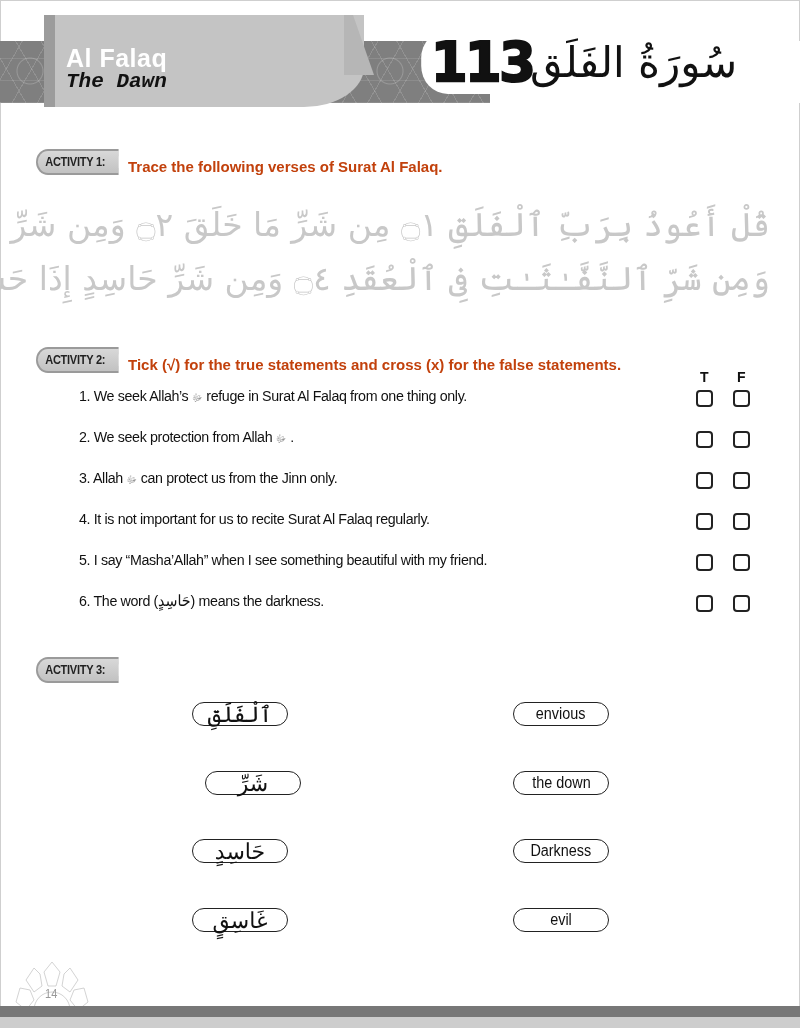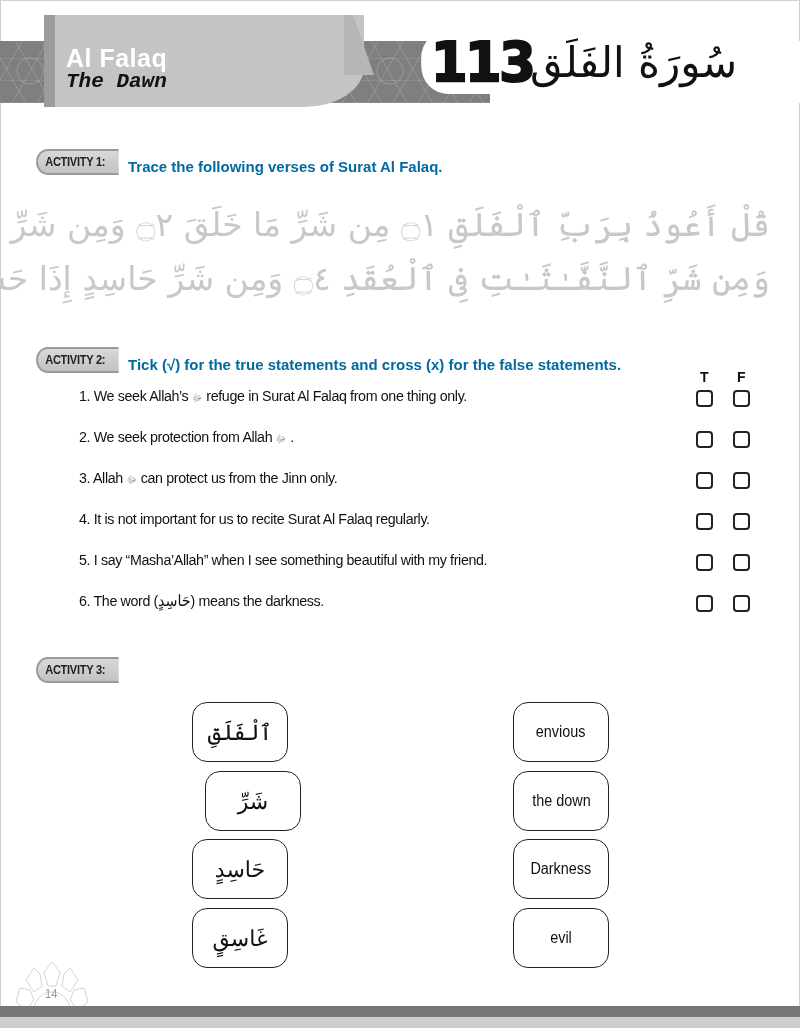--- a/index.html
+++ b/index.html
@@ -28,34 +28,34 @@
     letter-spacing: -3px; line-height: 1; padding: 4px 10px; background: #fff; border-radius: 28px;
     -webkit-text-stroke: 2px #111; text-shadow: 0 0 0 #fff; transform: scaleX(0.95); }
   .surah-arabic { position: absolute; left: 530px; top: 38px; width: 230px; text-align: left; font-family: "DejaVu Serif", serif; font-size: 42px; color: #111; direction: rtl; }
 
   
   .activity { position: absolute; left: 36px; height: 30px; display: flex; align-items: flex-end; }
   .activity-pill { width: 90px; height: 26px; border: 2px solid #9a9a9a; border-right: none; border-radius: 14px 0 0 14px;
     background: linear-gradient(#d8d8d8, #c2c2c2); display: flex; align-items: center; padding-left: 8px;
     font-family: "Liberation Sans", sans-serif; font-size: 12px; font-weight: bold; color: #222; letter-spacing: -0.3px;
     transform: scaleX(0.92); transform-origin: left center; }
-  .activity-text { margin-left: 2px; font-size: 15px; font-weight: bold; color: #0369a1; }
+  .activity-text { margin-left: 2px; font-size: 15px; font-weight: bold; color: #c2410c; }
 
   
   .trace-lines { position: absolute; left: 30px; top: 198px; width: 740px; direction: rtl; text-align: center; font-family: "DejaVu Serif", serif; font-size: 33px; color: #c8c8c8; line-height: 54px; }
   .trace-line { display: block; white-space: nowrap; }
 
   
   .tf-header { position: absolute; top: 369px; font-size: 14px; font-weight: bold; color: #111; }
   .stmt { position: absolute; left: 79px; font-family: "Liberation Sans", sans-serif; font-size: 15.5px; color: #111; letter-spacing: -0.4px; transform: scaleX(0.92); transform-origin: left center; white-space: nowrap; }
   .stmt .honor { font-size: 10px; color: #888; }
   .box { position: absolute; width: 17px; height: 17px; border: 2px solid #222; border-radius: 4px; background: #fff; }
 
   
-  .match-box { position: absolute; width: 96px; height: 60px; border: 1.5px solid #222; border-radius: 15px; background: #fff;
+  .match-box { position: absolute; width: 96px; height: 24px; border: 1.5px solid #222; border-radius: 15px; background: #fff;
     display: flex; align-items: center; justify-content: center; font-size: 16px; color: #111; }
   .match-box.ar { font-family: "DejaVu Serif", serif; font-size: 22px; direction: rtl; }
   .match-box.en span { display: inline-block; transform: scaleX(0.9); }
 
   
   .footer-flower { position: absolute; left: 12px; top: 960px; width: 80px; height: 60px; }
   .page-number { position: absolute; left: 44px; top: 986px; font-size: 13px; color: #999; transform: scaleX(0.85); }
   .footer-bar-dark { position: absolute; left: 0; top: 1006px; width: 800px; height: 11px; background: #777; }
   .footer-bar-light { position: absolute; left: 0; top: 1017px; width: 800px; height: 11px; background: #cdcdcd; }
 </style>

